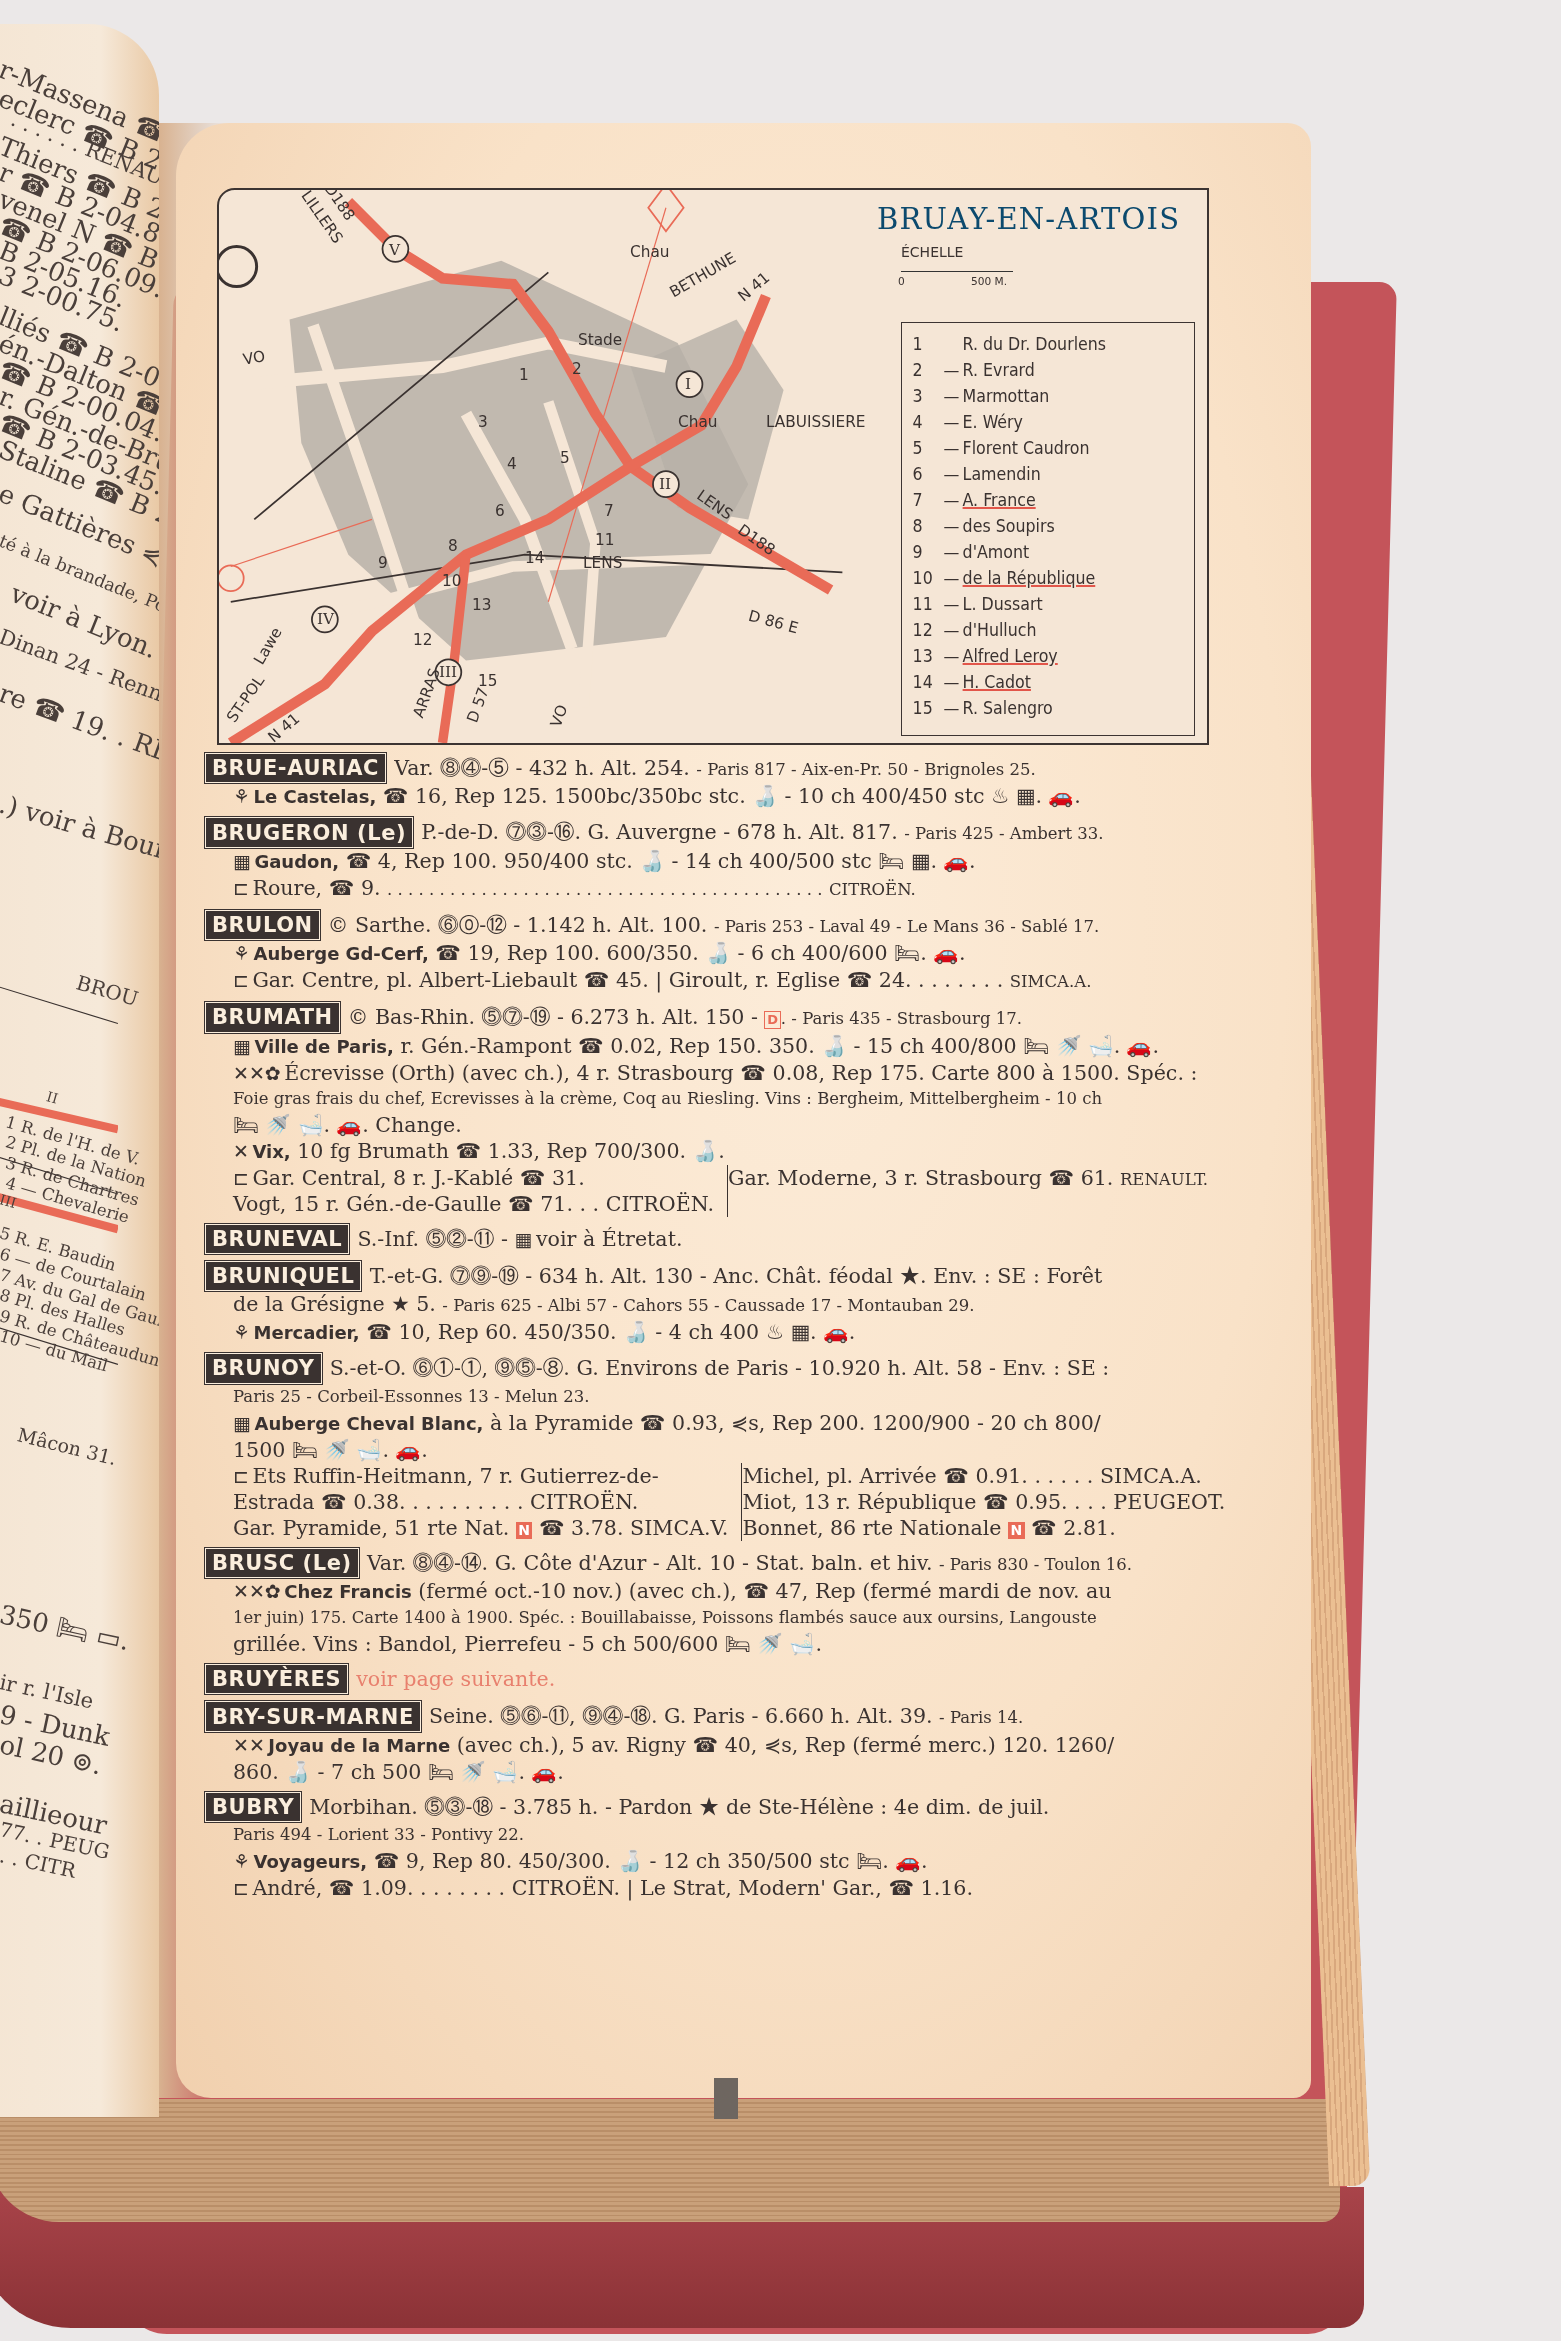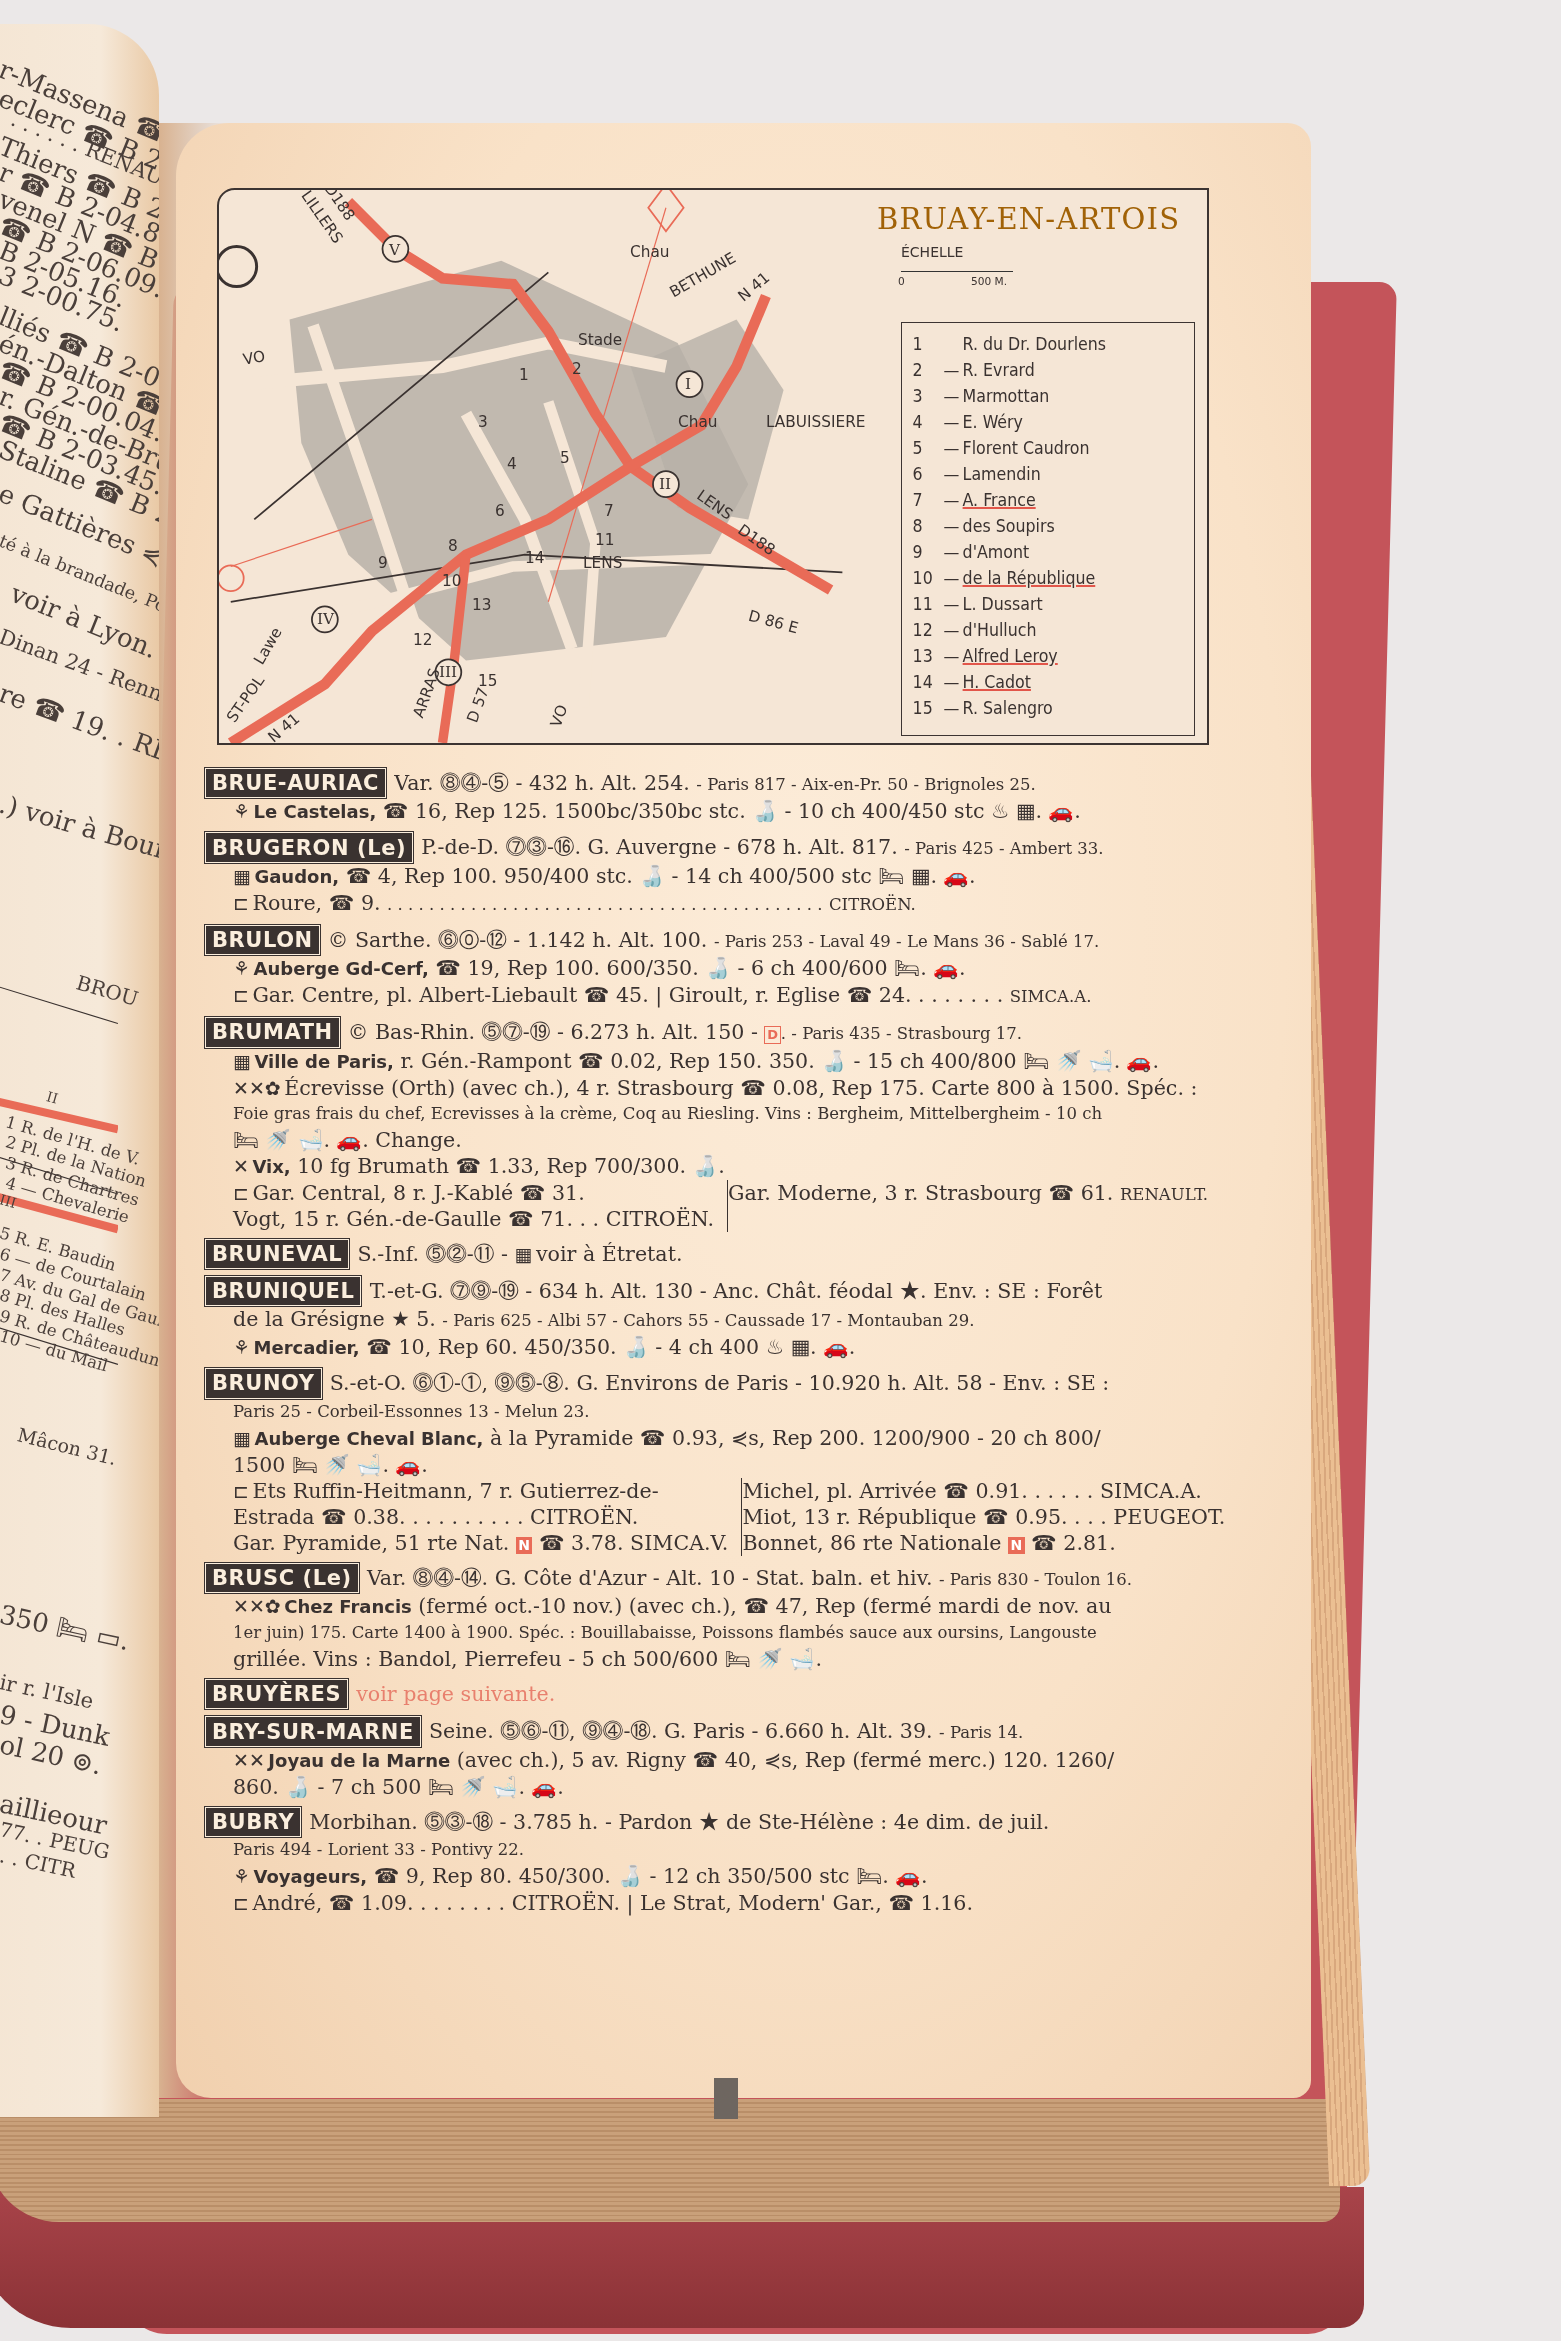--- a/index.html
+++ b/index.html
@@ -13,33 +13,33 @@
   .left-page{position:absolute;left:-35px;top:23.5px;width:194px;height:2093px;background:linear-gradient(90deg,#f4e5d3 0%,#f6e9d9 70%,#e9c9a5 100%);border-radius:0 71px 0 0;overflow:hidden;}
   .left-frag{position:absolute;white-space:nowrap;font-family:"DejaVu Serif",serif;font-size:26px;color:#4a3f3a;transform-origin:left center;}
   .left-map{position:absolute;left:0;top:929px;width:153px;height:529px;}
   
   .main-page{position:absolute;left:176px;top:123px;width:1135px;height:1975px;background:radial-gradient(ellipse at 55% 40%,#fcecd9 0%,#f9e2c8 55%,#f1d0ae 100%);border-radius:53px 23.5px 17.6px 35px;}
   .gutter-shadow{position:absolute;left:159px;top:123px;width:71px;height:1975px;background:linear-gradient(90deg,#d8b290,rgba(246,220,192,0));}
   .page-content{position:absolute;left:0;top:0;width:1135px;height:1975px;}
   
   .map{position:absolute;left:41px;top:65px;width:988px;height:553px;border:2.9px solid #3c3432;background:#f5e6d6;overflow:hidden;border-radius:17.6px 0 0 0;}
   .map svg{position:absolute;left:0;top:0;}
-  .map-title{position:absolute;left:658px;top:11.8px;font-size:29px;letter-spacing:1.2px;color:#a16207;}
+  .map-title{position:absolute;left:658px;top:11.8px;font-size:29px;letter-spacing:1.2px;color:#0c4a6e;}
   .scale-label{position:absolute;left:682px;top:54px;font-family:"DejaVu Sans",sans-serif;font-size:14px;}
   .scale-bar{position:absolute;left:682px;top:75px;width:112px;height:5.9px;border-bottom:1.2px solid #333;}
   .scale-0{position:absolute;left:679px;top:85px;font-family:"DejaVu Sans",sans-serif;font-size:10.6px;}
   .scale-500{position:absolute;left:752px;top:85px;font-family:"DejaVu Sans",sans-serif;font-size:10.6px;}
   .legend{position:absolute;left:682px;top:132px;width:294px;height:414px;border:1.8px solid #3c3432;background:#f5e6d6;padding:8.2px 0 0 10.6px;box-sizing:border-box;}
   .legend-row{display:flex;font-family:"DejaVu Sans Condensed","DejaVu Sans",sans-serif;font-size:17.6px;line-height:26px;white-space:nowrap;}
   .legend-num{width:31px;}
   .legend-dash{width:19px;}
   .legend-name.ul{text-decoration:underline;text-decoration-color:#e2564a;text-decoration-thickness:1.8px;}
   .map-lbl{position:absolute;font-family:"DejaVu Sans",sans-serif;font-size:15.3px;color:#3a3230;white-space:nowrap;}
   
-  .entries{position:absolute;left:29px;top:645px;width:1082px;}
+  .entries{position:absolute;left:29px;top:630px;width:1082px;}
   .entry{position:relative;margin-bottom:7px;font-size:20.6px;line-height:26px;}
   .entry-line{white-space:nowrap;}
   .town{display:inline-block;background:#3a3230;color:#fbeedd;font-family:"DejaVu Sans",sans-serif;font-weight:bold;font-size:21px;padding:1.2px 5.9px;margin-right:8.2px;letter-spacing:0.6px;border:1.2px solid #fbeedd;outline:1.8px solid #3a3230;}
   .small{font-size:16.5px;}
   .est{font-family:"DejaVu Sans",sans-serif;font-weight:bold;font-size:18px;}
   .red{color:#e8806e;}
   .ico{display:inline-block;font-family:"DejaVu Sans",sans-serif;font-size:19px;margin-right:3.5px;}
   .badge-n{display:inline-block;background:#e96b57;color:#fff;font-family:"DejaVu Sans",sans-serif;font-weight:bold;font-size:14px;padding:0 2.4px;line-height:17.6px;}
   .badge-d{display:inline-block;color:#e96b57;border:1.2px solid #e96b57;font-family:"DejaVu Sans",sans-serif;font-weight:bold;font-size:13px;padding:0 1.8px;line-height:15.3px;}
   .garage-cols{display:flex;gap:13px;}

